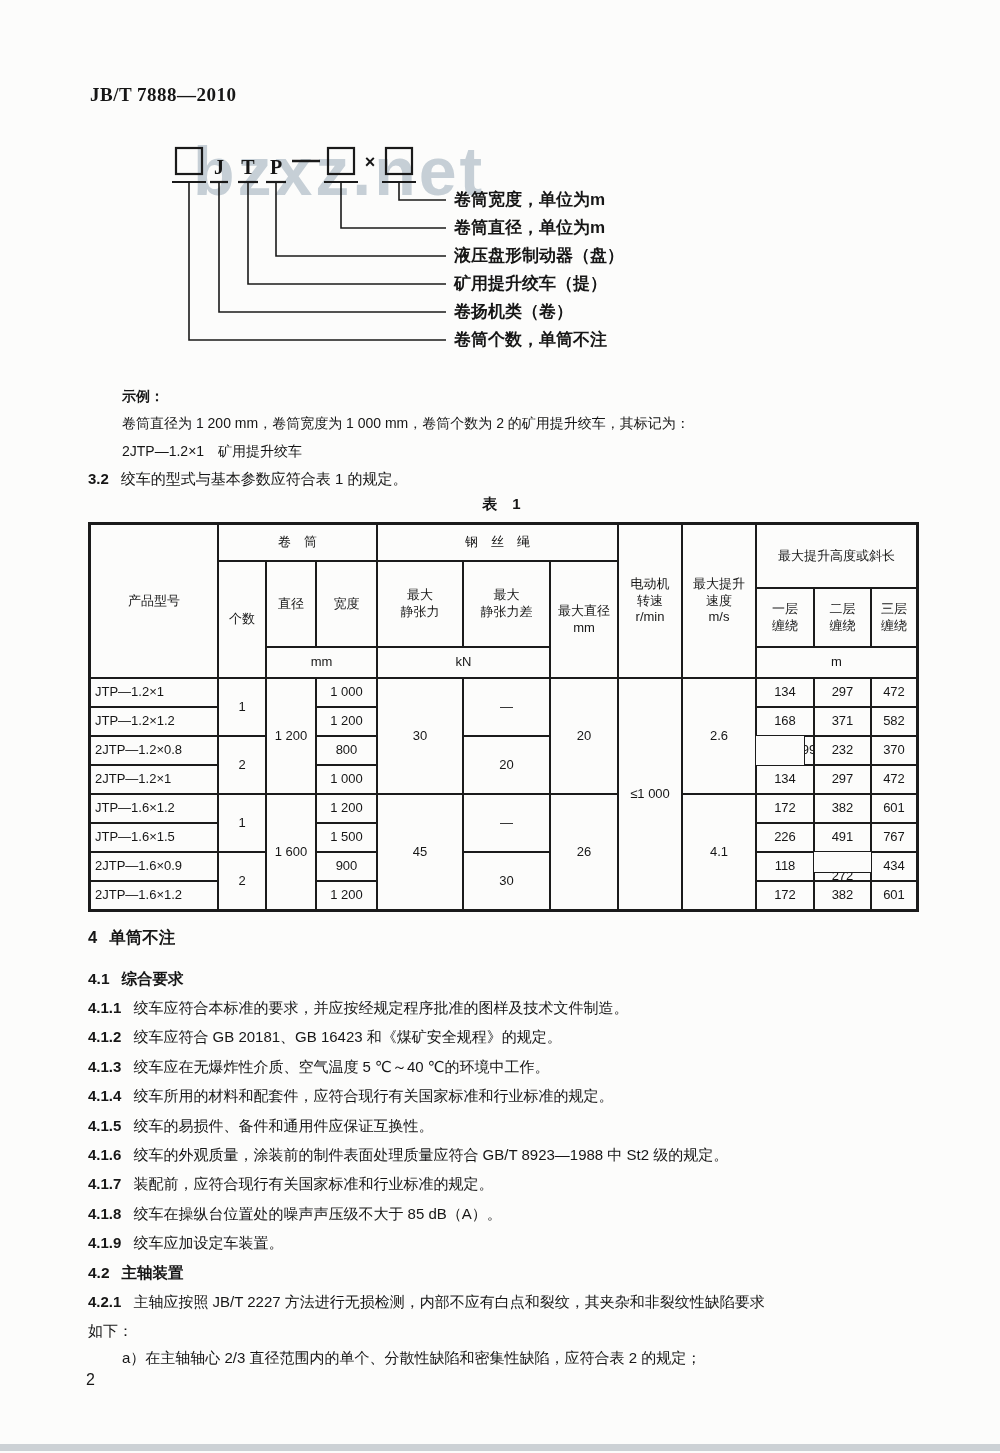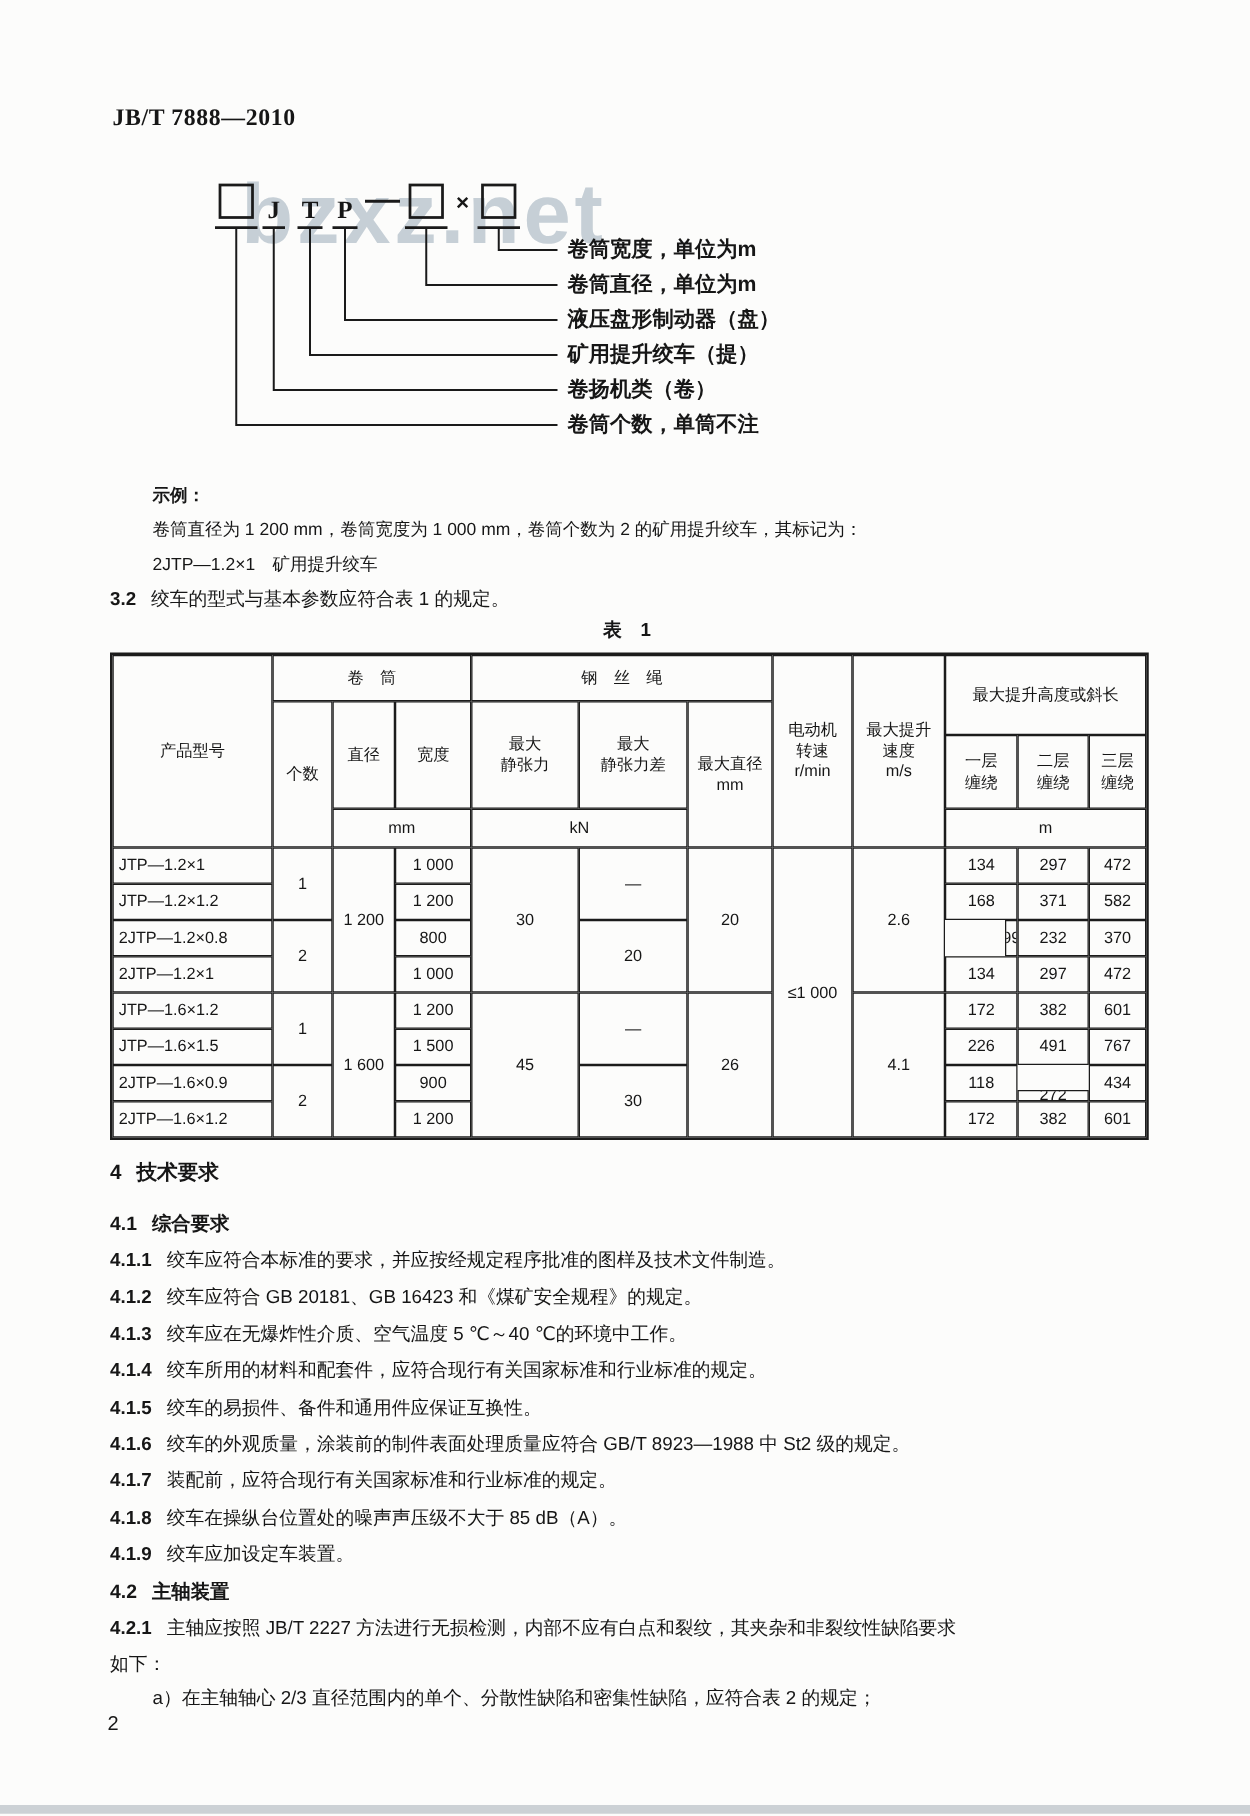--- a/index.html
+++ b/index.html
@@ -172,21 +172,21 @@
   <div class="c" style="grid-area:11/12/12/13;">434</div>
 
   <div class="c model" style="grid-area:12/1/13/2;">2JTP—1.6×1.2</div>
   <div class="c" style="grid-area:12/4/13/5;">1 200</div>
   <div class="c" style="grid-area:12/10/13/11;">172</div>
   <div class="c" style="grid-area:12/11/13/12;">382</div>
   <div class="c" style="grid-area:12/12/13/13;">601</div>
 </div>
 
 <div class="abs h1line" style="left:88px;top:927px;">
-  <span class="num">4</span><span>技术要求</span>
+  <span class="num">4</span><span>单筒不注</span>
 </div>
 <div class="abs h2line" style="left:88px;top:969px;">
   <span class="num">4.1</span><span>综合要求</span>
 </div>
 
 <div class="abs bodyline" style="left:88px;top:999px;"><span class="num">4.1.1</span><span>绞车应符合本标准的要求，并应按经规定程序批准的图样及技术文件制造。</span></div>
 <div class="abs bodyline" style="left:88px;top:1028px;"><span class="num">4.1.2</span><span>绞车应符合 GB 20181、GB 16423 和《煤矿安全规程》的规定。</span></div>
 <div class="abs bodyline" style="left:88px;top:1058px;"><span class="num">4.1.3</span><span>绞车应在无爆炸性介质、空气温度 5 ℃～40 ℃的环境中工作。</span></div>
 <div class="abs bodyline" style="left:88px;top:1087px;"><span class="num">4.1.4</span><span>绞车所用的材料和配套件，应符合现行有关国家标准和行业标准的规定。</span></div>
 <div class="abs bodyline" style="left:88px;top:1117px;"><span class="num">4.1.5</span><span>绞车的易损件、备件和通用件应保证互换性。</span></div>

